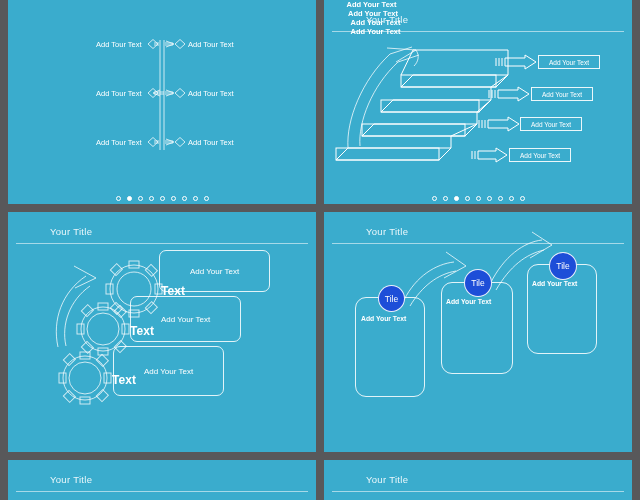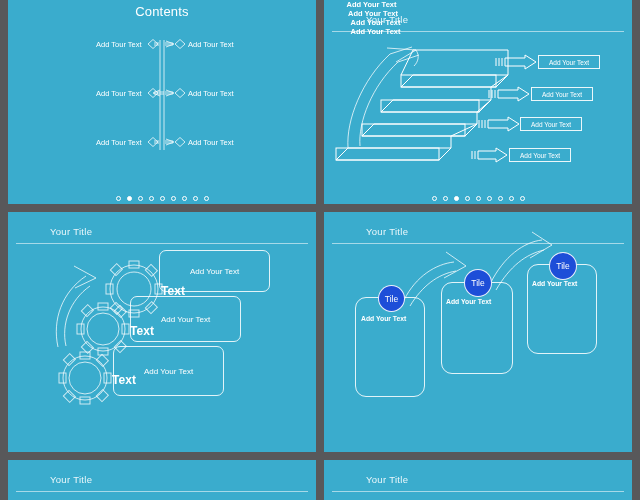--- a/index.html
+++ b/index.html
@@ -49,21 +49,20 @@
                border-radius:50%;background:#1d4ed8;display:flex;
                align-items:center;justify-content:center;font-size:8.5px;color:#fff;}
   .tile-body{position:absolute;font-size:6.8px;font-weight:bold;color:#fff;}
 </style>
 </head>
 <body>
 
 <div class="board">
 
   <div class="slide" style="left:8px;top:0;width:308px;height:204px;">
-    <div class="contents-title">Contents</div>
 
     <svg width="308" height="204">
       <line class="st-soft" x1="152" y1="40" x2="152" y2="150"></line>
       <line class="st-soft" x1="156" y1="40" x2="156" y2="150"></line>
     </svg>
 
     <div class="lbl s1lab" style="left:88px;top:40px;">Add Tour Text</div>
     <svg width="308" height="204">
       <polygon class="st-soft" points="150,44 145,39.5 140,44 145,48.5"></polygon>
       <line class="st-soft" x1="146" y1="43" x2="151" y2="43"></line>

